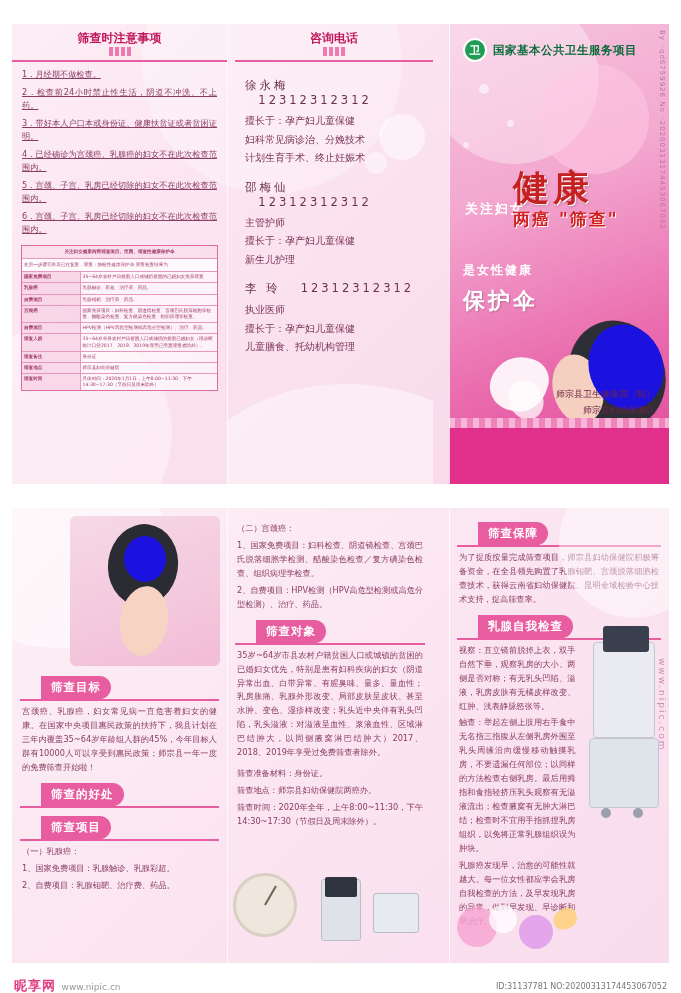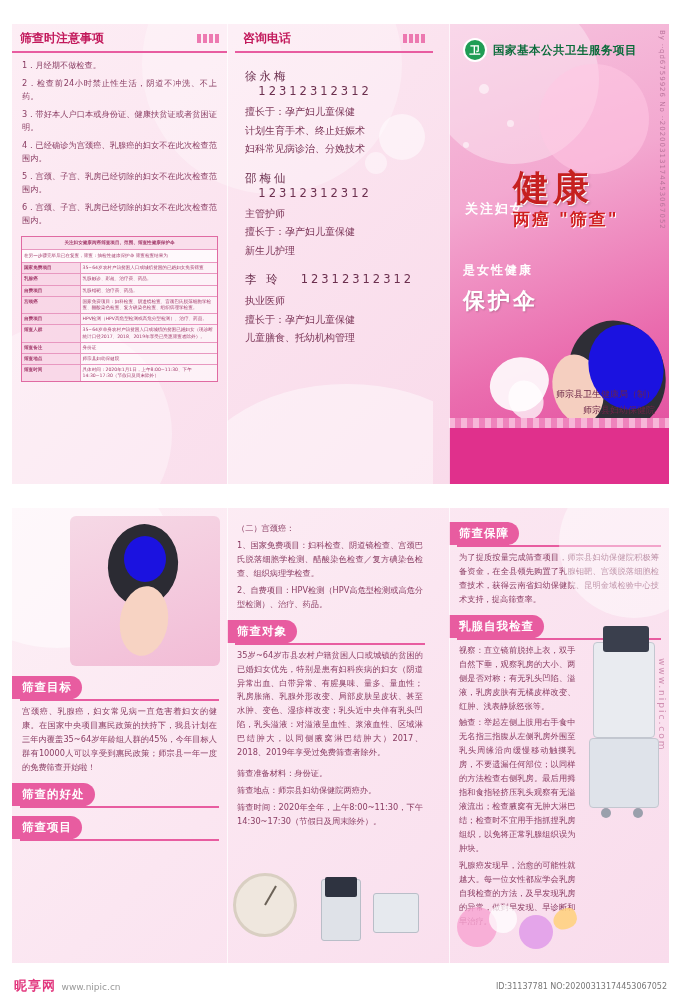--- a/index.html
+++ b/index.html
@@ -30,28 +30,29 @@
   .p2 { left:215px; width:206px; }
   .p3 { left:437px; width:220px; }
 
   .fold { position:absolute; top:0; bottom:0; width:1px; background:rgba(255,255,255,.75); }
 
   
   .hd {
     position:relative; margin:0; padding:6px 8px 4px 8px;
     font-size:12px; font-weight:bold; color:#c2185b;
     border-bottom:2px solid #e85ca0;
-    display:flex; align-items:center; justify-content:space-between;
+    display:flex; align-items:center; justify-content:space-between;flex-direction:column;
   }
   .hd .dots { display:flex; gap:2px; }
   .hd .dots i { width:4px;height:9px;background:#e85ca0;display:block;opacity:.8;}
 
   .body-txt {
     font-size:8.2px; line-height:1.65; color:#8a3d63; padding:6px 10px 0 10px;
     text-align:justify;
+    text-decoration:underline;
   }
   .body-txt p { margin:0 0 4px 0; }
 
   
   .tbl { margin:8px 9px 0 9px; border:1px solid #e06aa2; font-size:4.6px; color:#a33c6c; background:rgba(255,255,255,.55);}
   .tbl .row { display:flex; border-bottom:1px solid #e898c0; }
   .tbl .row:last-child { border-bottom:none; }
   .tbl .c { padding:2px 2px; line-height:1.35; border-right:1px solid #e898c0; }
   .tbl .c:last-child { border-right:none; }
   .tbl .c.k { width:30%; background:rgba(244,186,214,.5); font-weight:bold;}
@@ -88,21 +89,21 @@
   
   .head-shape { position:absolute; border-radius:50%; }
   .face-blue { position:absolute; background:#1b12e0; border-radius:50%; }
 
   
   .hd-bar { background:#e85ca0; color:#fff; font-size:11.5px; font-weight:bold;
       padding:4px 10px; display:inline-block; border-radius:0 12px 12px 0; letter-spacing:1px;}
   .hd-line { border-bottom:2px solid #e85ca0; margin:0 8px; }
 
   .sec { margin-top:8px; }
-  .sec .t { display:flex; align-items:center; }
+  .sec .t { display:flex; align-items:center;padding-left:29px; }
 
   .watermark-side { position:absolute; right:4px; top:640px; font-size:9px; color:#cf8fb1;
       writing-mode:vertical-rl; letter-spacing:2px;}
   .footer-bar { position:absolute; left:0; right:0; bottom:0; height:14px; background:#fff;
       display:flex; align-items:center; justify-content:space-between; padding:0 14px;}
   .brand { font-size:13px; color:#e2397f; font-weight:bold; letter-spacing:1px; }
   .brand small { color:#999; font-weight:normal; font-size:9px; letter-spacing:0; }
   .idtxt { font-size:8px; color:#777;text-align:center; }
 
   .deco-circle { position:absolute; border-radius:50%; }
@@ -200,22 +201,22 @@
       <div class="deco-circle" style="right:8px;top:90px;width:46px;height:46px;background:rgba(255,255,255,.5);"></div>
       <div class="deco-circle" style="right:46px;top:128px;width:22px;height:22px;background:rgba(255,255,255,.45);"></div>
 
       <div class="contact">
         <div class="blk">
           <div class="nm">
             <span>徐永梅</span>
             &nbsp;&nbsp;<span>12312312312</span>
           </div>
           <div class="ln">擅长于：孕产妇儿童保健</div>
+          <div class="ln">妇科常见病诊治、分娩技术</div>
           <div class="ln">计划生育手术、终止妊娠术</div>
-          <div class="ln">妇科常见病诊治、分娩技术</div>
         </div>
         <div class="blk">
           <div class="nm">
             <span>邵梅仙</span>
             &nbsp;&nbsp;<span>12312312312</span>
           </div>
           <div class="ln">主管护师</div>
           <div class="ln">擅长于：孕产妇儿童保健</div>
           <div class="ln">新生儿护理</div>
         </div>
@@ -302,20 +303,25 @@
           <span class="hd-bar">筛查的好处</span>
         </div>
         <div class="hd-line"></div>
       </div>
 
       <div class="sec">
         <div class="t">
           <span class="hd-bar">筛查项目</span>
         </div>
         <div class="hd-line"></div>
+        <div class="ul">
+          <p>（一）乳腺癌：</p>
+          <p>1、国家免费项目：乳腺触诊、乳腺彩超。</p>
+          <p>2、自费项目：乳腺钼靶、治疗费、药品。</p>
+        </div>
       </div>
     </div>
 
     <div class="panel p2">
       <div class="ul" style="padding-top:14px;">
         <p>（二）宫颈癌：</p>
         <p>1、国家免费项目：妇科检查、阴道镜检查、宫颈巴氏脱落细胞学检测、醋酸染色检查／复方碘染色检查、组织病理学检查。</p>
         <p>2、自费项目：HPV检测（HPV高危型检测或高危分型检测）、治疗、药品。</p>
       </div>
 

